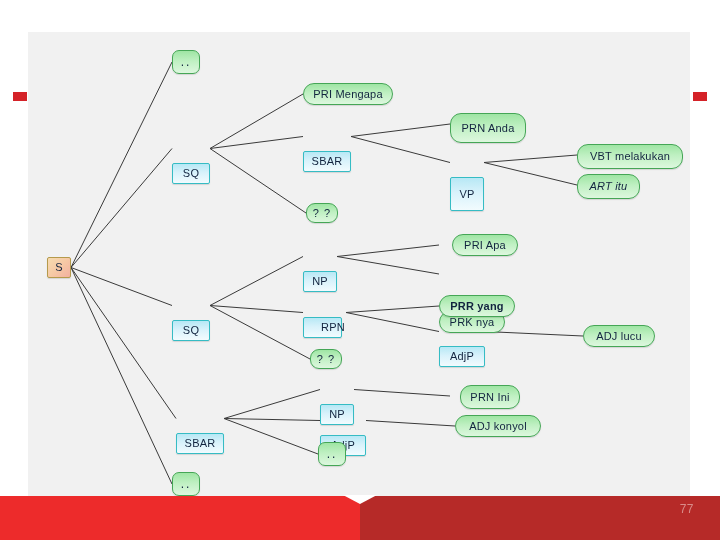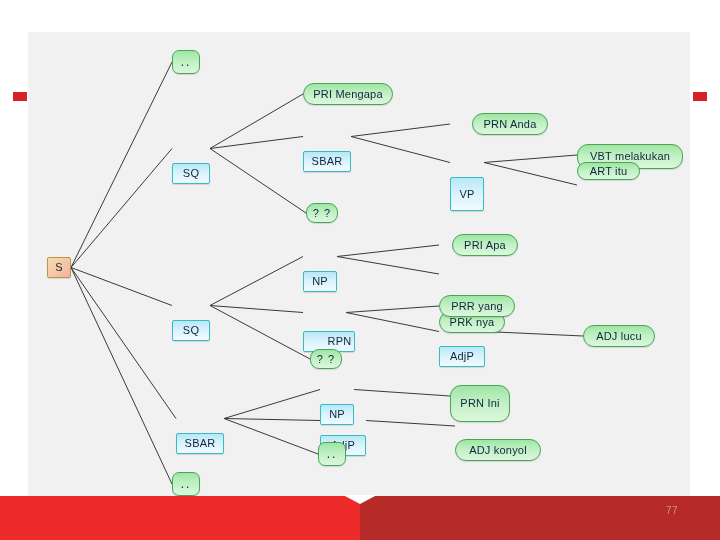--- a/index.html
+++ b/index.html
@@ -28,22 +28,22 @@
   #banner .notch{
     position:absolute;left:343px;bottom:36px;width:0;height:0;
     border-left:17px solid transparent;border-right:17px solid transparent;
     border-top:9px solid #ffffff;
   }
   
   #banner .white-left{position:absolute;left:0;bottom:44px;width:28px;height:22px;background:#ffffff;}
   #banner .white-right{position:absolute;right:0;bottom:44px;width:30px;height:22px;background:#ffffff;}
 
   #page-number{
-    position:absolute;right:42px;bottom:24px;
-    font-size:10px;color:#d98b88;letter-spacing:.5px;
+    position:absolute;right:26px;bottom:24px;
+    font-size:12px;color:#d98b88;letter-spacing:.5px;
   }
 
   
   #edges{position:absolute;left:0;top:0;width:662px;height:478px;}
   #edges line{stroke:#3a3a3a;stroke-width:1;}
 
   
   .node{
     position:absolute;box-sizing:border-box;
     display:flex;align-items:center;justify-content:center;
@@ -119,38 +119,38 @@
         <line x1="326" y1="357.5" x2="422" y2="364"></line>
         <line x1="338" y1="388.5" x2="427" y2="394"></line>
       </svg>
     <div id="node-layer">
         <div class="node root" style="left: 19px; top: 225px; width: 24px; height: 21px;">S</div>
         <div class="node dots" style="left: 144px; top: 18px; width: 28px; height: 24px;">..</div>
         <div class="node rect" style="left: 144px; top: 106px; width: 38px; height: 21px;">SQ</div>
         <div class="node leaf" style="left: 275px; top: 51px; min-width: 90px; height: 22px;">PRI Mengapa</div>
         <div class="node rect" style="left: 275px; top: 94px; width: 48px; height: 21px;">SBAR</div>
         <div class="node qq" style="left: 278px; top: 171px; width: 32px; height: 20px;">? ?</div>
-        <div class="node leaf" style="left: 444px; top: 81px; min-width: 76px; height: 22px;">PRN Anda</div>
+        <div class="node leaf" style="left: 422px; top: 81px; min-width: 76px; height: 30px;">PRN Anda</div>
         <div class="node rect" style="left: 422px; top: 120px; width: 34px; height: 34px;">VP</div>
         <div class="node leaf" style="left: 549px; top: 112px; min-width: 106px; height: 25px;">VBT melakukan</div>
-        <div class="node leaf" style="left: 549px; top: 130px; min-width: 63px; height: 18px;">ART itu</div>
+        <div class="node leaf" style="left: 549px; top: 142px; min-width: 63px; height: 25px; font-style: italic;">ART itu</div>
         <div class="node rect" style="left: 144px; top: 263px; width: 38px; height: 21px;">SQ</div>
         <div class="node rect" style="left: 275px; top: 214px; width: 34px; height: 21px;">NP</div>
         <div class="node leaf" style="left: 424px; top: 202px; min-width: 66px; height: 22px;">PRI Apa</div>
         <div class="node leaf" style="left: 411px; top: 231px; min-width: 66px; height: 22px; margin-top: 48px;">PRK nya</div>
-        <div class="node rect" style="left: 275px; top: 274px; width: 52px; height: 21px; padding-left: 21px;">RPN</div>
-        <div class="node leaf" style="left: 411px; top: 263px; min-width: 76px; height: 22px;">PRR yang</div>
+        <div class="node rect" style="left: 275px; top: 260px; width: 39px; height: 21px; padding-left: 21px;">RPN</div>
+        <div class="node leaf" style="left: 411px; top: 263px; min-width: 76px; height: 22px; font-weight: bold;">PRR yang</div>
         <div class="node rect" style="left: 411px; top: 289px; width: 46px; height: 21px;">AdjP</div>
         <div class="node leaf" style="left: 555px; top: 293px; min-width: 72px; height: 22px;">ADJ lucu</div>
         <div class="node qq" style="left: 282px; top: 317px; width: 32px; height: 20px;">? ?</div>
         <div class="node rect" style="left: 148px; top: 376px; width: 48px; height: 21px;">SBAR</div>
         <div class="node rect" style="left: 292px; top: 347px; width: 34px; height: 21px;">NP</div>
-        <div class="node leaf" style="left: 422px; top: 353px; min-width: 60px; height: 37px;">PRN Ini</div>
+        <div class="node leaf" style="left: 432px; top: 353px; min-width: 60px; height: 24px;">PRN Ini</div>
         <div class="node rect" style="left: 292px; top: 378px; width: 46px; height: 21px;">AdjP</div>
-        <div class="node leaf" style="left: 427px; top: 383px; min-width: 86px; height: 22px; margin-top: 24px;">ADJ konyol</div>
+        <div class="node leaf" style="left: 427px; top: 383px; min-width: 86px; height: 22px;">ADJ konyol</div>
         <div class="node dots" style="left: 290px; top: 410px; width: 28px; height: 24px;">..</div>
         <div class="node dots" style="left: 144px; top: 440px; width: 28px; height: 24px;">..</div>
       </div>
   </div>
 
   <div id="banner">
     <div class="white-left"></div>
     <div class="white-right"></div>
     <div class="left-red"></div>
     <div class="right-red"></div>

